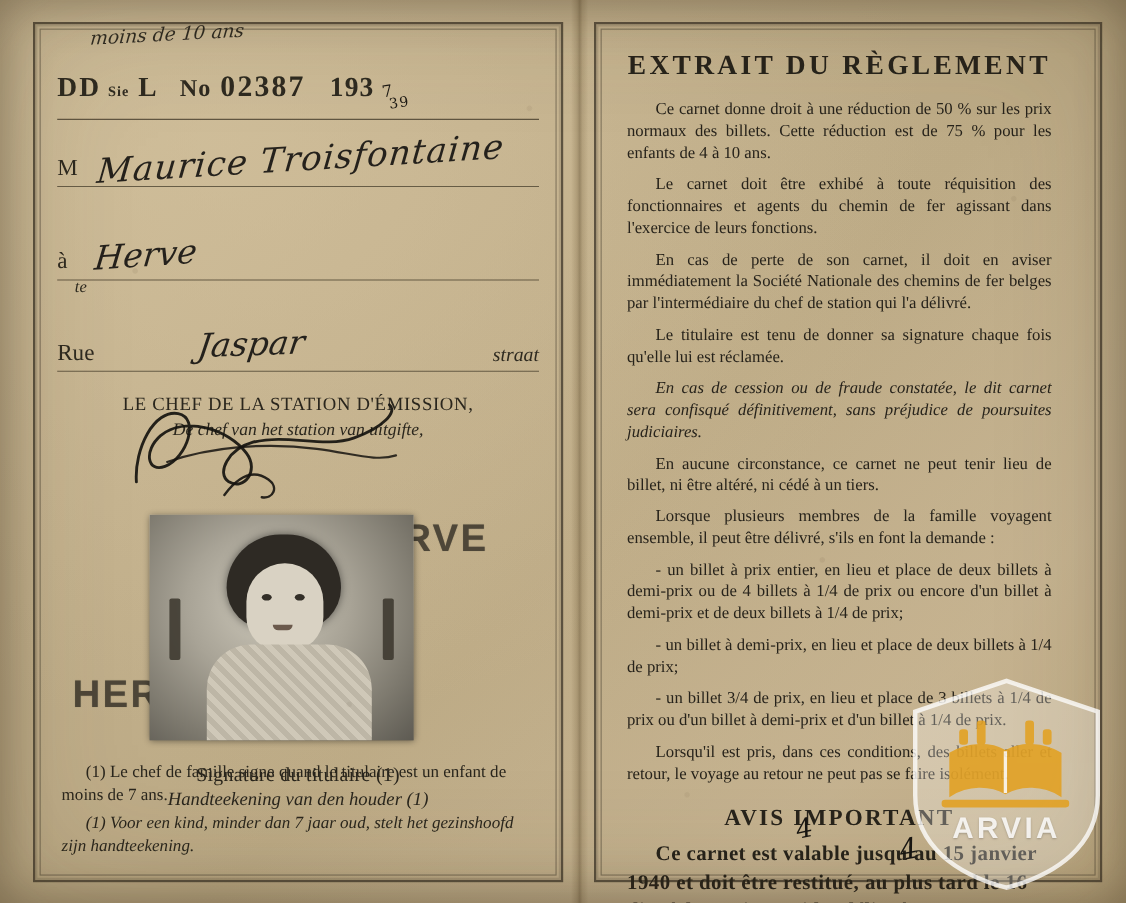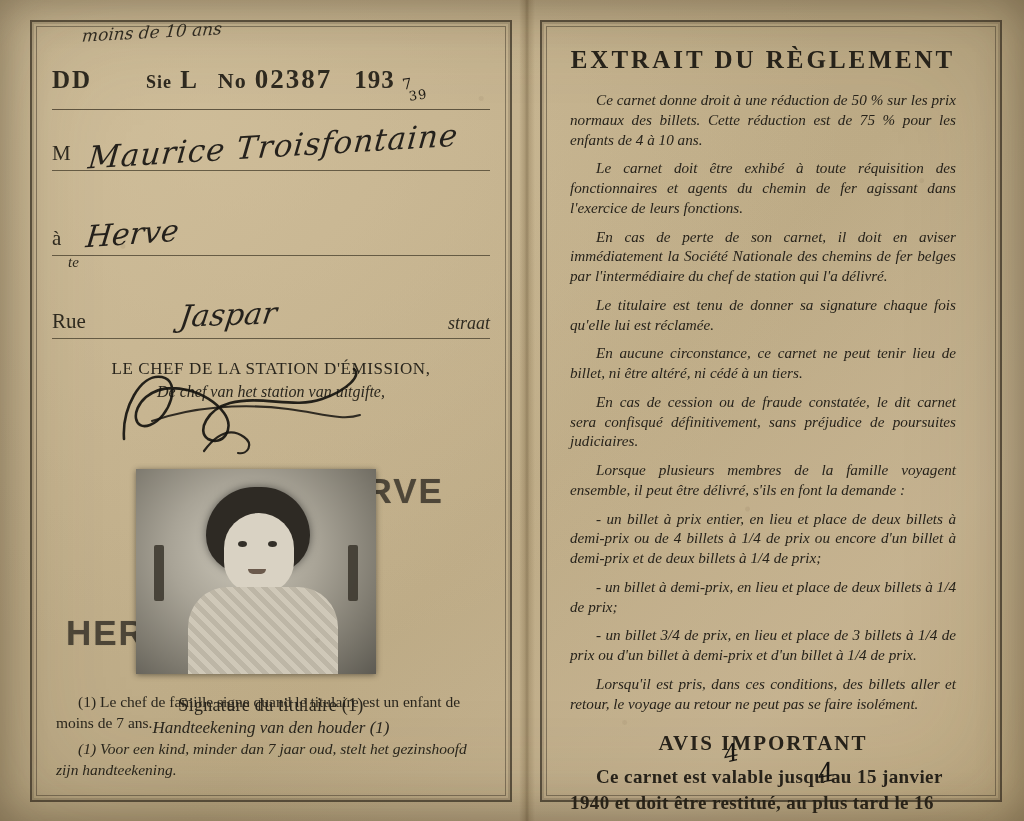--- a/index.html
+++ b/index.html
@@ -107,21 +107,21 @@
     gap: 6px;
     font-family: "Liberation Serif", serif;
     font-weight: bold;
     color: #2e2a20;
     letter-spacing: 1px;
     padding-bottom: 6px;
     border-bottom: 1px solid rgba(60,52,36,0.75);
     position: relative;
   }
   .serial-dd   { font-size: 25px; letter-spacing: 2px; margin-top: 16px; }
-  .serial-sup  { font-size: 18px; vertical-align: super; margin-left: 48px; }
+  .serial-sup  { font-size: 13px; vertical-align: super; }
   .serial-l    { font-size: 25px; margin-left: 2px; }
   .serial-no   { font-size: 22px; margin-left: 14px; }
   .serial-num  {
     font-size: 27px;
     letter-spacing: 2px;
     margin-left: 2px;
   }
   .serial-year { font-size: 25px; margin-left: 16px; letter-spacing: 1px; }
   .serial-hand {
     font-family: "DejaVu Serif", serif;
@@ -357,21 +357,20 @@
     letter-spacing: 3px;
     font-family: "Liberation Serif", serif;
     margin-bottom: 16px;
   }
   .reg-p {
     font-size: 15.2px;
     line-height: 1.30;
     text-indent: 26px;
     margin-bottom: 9px;
     text-align: justify;
-    font-style: italic;
   }
   .reg-p.italic { font-style: italic; }
   .reg-p.dash { text-indent: 26px; }
 
   .avis {
     text-align: center;
     font-size: 21px;
     font-weight: bold;
     letter-spacing: 2px;
     margin-top: 18px;
@@ -522,23 +521,23 @@
     <div class="frame"></div>
     <div class="frame-inner"></div>
 
     <div class="right-body">
       <div class="reg-title">EXTRAIT DU RÈGLEMENT</div>
 
       <div class="reg-p">Ce carnet donne droit à une réduction de 50 % sur les prix normaux des billets. Cette réduction est de 75 % pour les enfants de 4 à 10 ans.</div>
       <div class="reg-p">Le carnet doit être exhibé à toute réquisition des fonctionnaires et agents du chemin de fer agissant dans l'exercice de leurs fonctions.</div>
       <div class="reg-p">En cas de perte de son carnet, il doit en aviser immédiatement la Société Nationale des chemins de fer belges par l'intermédiaire du chef de station qui l'a délivré.</div>
       <div class="reg-p">Le titulaire est tenu de donner sa signature chaque fois qu'elle lui est réclamée.</div>
+      <div class="reg-p italic">En cas de cession ou de fraude constatée, le dit carnet sera confisqué définitivement, sans préjudice de poursuites judiciaires.</div>
+
       <div class="reg-p">En aucune circonstance, ce carnet ne peut tenir lieu de billet, ni être altéré, ni cédé à un tiers.</div>
-
-      <div class="reg-p italic">En cas de cession ou de fraude constatée, le dit carnet sera confisqué définitivement, sans préjudice de poursuites judiciaires.</div>
 
       <div class="reg-p">Lorsque plusieurs membres de la famille voyagent ensemble, il peut être délivré, s'ils en font la demande :</div>
 
       <div class="reg-p dash">- un billet à prix entier, en lieu et place de deux billets à demi-prix ou de 4 billets à 1/4 de prix ou encore d'un billet à demi-prix et de deux billets à 1/4 de prix;</div>
       <div class="reg-p dash">- un billet à demi-prix, en lieu et place de deux billets à 1/4 de prix;</div>
       <div class="reg-p dash">- un billet 3/4 de prix, en lieu et place de 3 billets à 1/4 de prix ou d'un billet à demi-prix et d'un billet à 1/4 de prix.</div>
 
       <div class="reg-p">Lorsqu'il est pris, dans ces conditions, des billets aller et retour, le voyage au retour ne peut pas se faire isolément.</div>
 
       <div class="avis">AVIS IMPORTANT</div>
@@ -547,14 +546,29 @@
         <span>Ce carnet est valable jusqu'au 15 janvier 1940 et doit être restitué, au plus tard le 16 dito à la station qui l'a délivré.</span>
         <span class="ink-strike">4</span>
         <span class="ink-year">4</span>
       </div>
     </div>
   </div>
 
   <div class="fold"></div>
   <div class="vignette"></div>
 
+  <div class="watermark">
+    <svg viewBox="0 0 190 200" width="190" height="200">
+      <path d="M95,6 L178,34 L178,110 C178,156 140,182 95,194 C50,182 12,156 12,110 L12,34 Z" fill="rgba(255,255,255,0.30)" stroke="rgba(255,255,255,0.85)" stroke-width="4"></path>
+      <g>
+        <path d="M44,72 C60,62 80,62 94,70 C108,62 128,62 144,72 L144,110 C128,100 108,100 94,108 C80,100 60,100 44,110 Z" fill="#e3a42a" stroke="#e3a42a" stroke-width="2"></path>
+        <path d="M94,70 L94,108" stroke="rgba(255,255,255,0.9)" stroke-width="3"></path>
+        <rect x="36" y="114" width="116" height="7" rx="3" fill="#e3a42a"></rect>
+        <rect x="52" y="50" width="8" height="14" rx="3" fill="#e3a42a"></rect>
+        <rect x="68" y="42" width="8" height="22" rx="3" fill="#e3a42a"></rect>
+        <rect x="112" y="42" width="8" height="22" rx="3" fill="#e3a42a"></rect>
+        <rect x="128" y="50" width="8" height="14" rx="3" fill="#e3a42a"></rect>
+      </g>
+    </svg>
+    <div class="wm-label">ARVIA</div>
+  </div>
 
 </div>
 
 </body></html>

